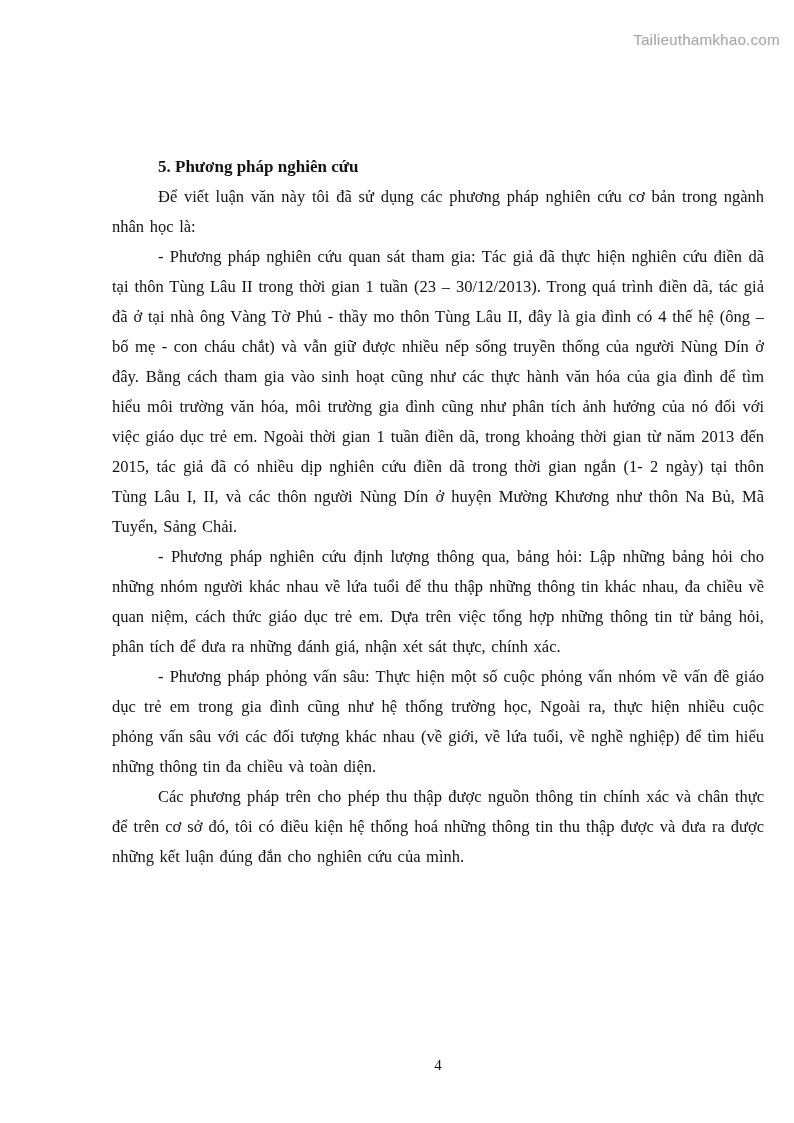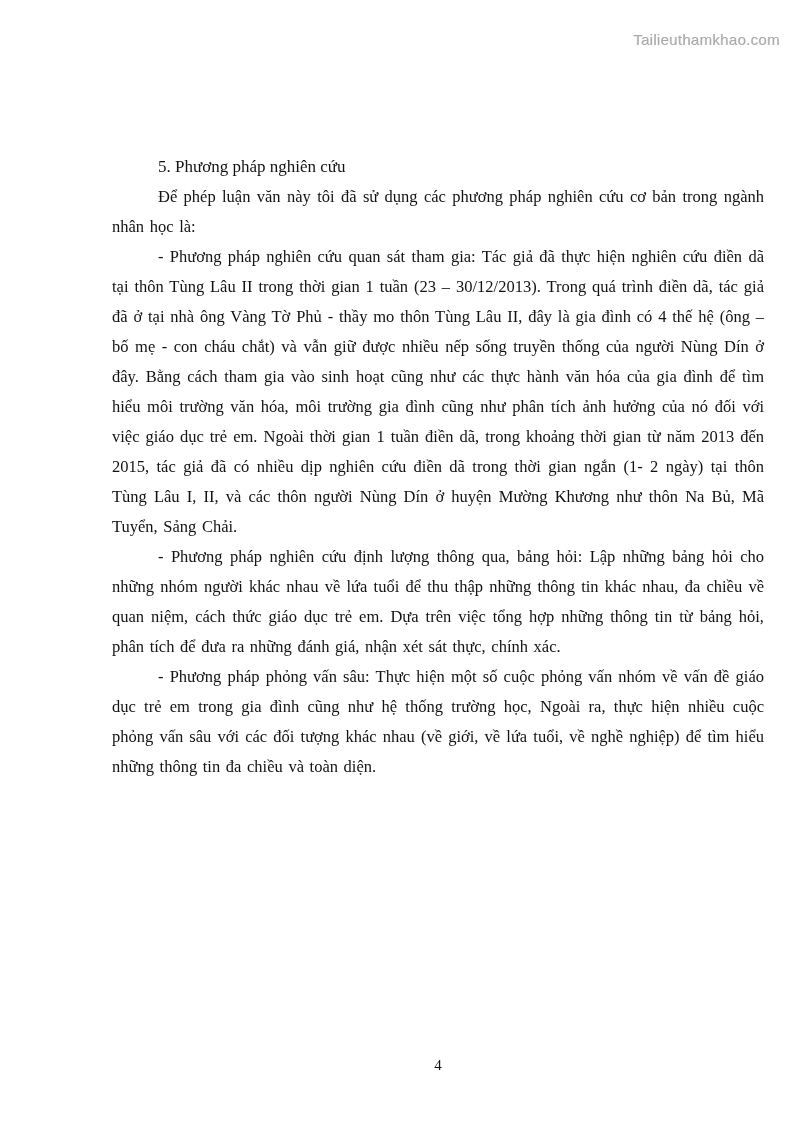--- a/index.html
+++ b/index.html
@@ -31,21 +31,21 @@
   .content {
     position: absolute;
     left: 112px;
     top: 128px;
     width: 652px;
   }
   .heading {
     margin: 0;
     padding-left: 46px;
     font-size: 17px;
-    font-weight: normal;
+    font-weight: bold;
     line-height: 30px;
   }
   .para {
     margin: 0;
     font-size: 16.5px;
     line-height: 30px;
     text-align: justify;
     text-indent: 46px;
     word-spacing: 1.5px;
   }
@@ -63,26 +63,27 @@
 <body>
 
 <div class="page">
 
   <div class="watermark">Tailieuthamkhao.com</div>
 
   <div class="content">
 
     <h1 class="heading">5. Phương pháp nghiên cứu</h1>
 
-    <p class="para">Để phép luận văn này tôi đã sử dụng các phương pháp nghiên cứu cơ bản trong ngành nhân học là:</p>
+    <p class="para">Để viết luận văn này tôi đã sử dụng các phương pháp nghiên cứu cơ bản trong ngành nhân học là:</p>
 
     <p class="para">- Phương pháp nghiên cứu quan sát tham gia: Tác giả đã thực hiện nghiên cứu điền dã tại thôn Tùng Lâu II trong thời gian 1 tuần (23 – 30/12/2013). Trong quá trình điền dã, tác giả đã ở tại nhà ông Vàng Tờ Phủ - thầy mo thôn Tùng Lâu II, đây là gia đình có 4 thế hệ (ông – bố mẹ - con cháu chắt) và vẫn giữ được nhiều nếp sống truyền thống của người Nùng Dín ở đây. Bằng cách tham gia vào sinh hoạt cũng như các thực hành văn hóa của gia đình để tìm hiểu môi trường văn hóa, môi trường gia đình cũng như phân tích ảnh hưởng của nó đối với việc giáo dục trẻ em. Ngoài thời gian 1 tuần điền dã, trong khoảng thời gian từ năm 2013 đến 2015, tác giả đã có nhiều dịp nghiên cứu điền dã trong thời gian ngắn (1- 2 ngày) tại thôn Tùng Lâu I, II, và các thôn người Nùng Dín ở huyện Mường Khương như thôn Na Bủ, Mã Tuyển, Sảng Chải.</p>
 
     <p class="para">- Phương pháp nghiên cứu định lượng thông qua, bảng hỏi: Lập những bảng hỏi cho những nhóm người khác nhau về lứa tuổi để thu thập những thông tin khác nhau, đa chiều về quan niệm, cách thức giáo dục trẻ em. Dựa trên việc tổng hợp những thông tin từ bảng hỏi, phân tích để đưa ra những đánh giá, nhận xét sát thực, chính xác.</p>
 
     <p class="para">- Phương pháp phỏng vấn sâu: Thực hiện một số cuộc phỏng vấn nhóm về vấn đề giáo dục trẻ em trong gia đình cũng như hệ thống trường học, Ngoài ra, thực hiện nhiều cuộc phỏng vấn sâu với các đối tượng khác nhau (về giới, về lứa tuổi, về nghề nghiệp) để tìm hiểu những thông tin đa chiều và toàn diện.</p>
 
+    <p class="para">Các phương pháp trên cho phép thu thập được nguồn thông tin chính xác và chân thực để trên cơ sở đó, tôi có điều kiện hệ thống hoá những thông tin thu thập được và đưa ra được những kết luận đúng đắn cho nghiên cứu của mình.</p>
 
   </div>
 
   <div class="page-number">4</div>
 
 </div>
 
 </body></html>

